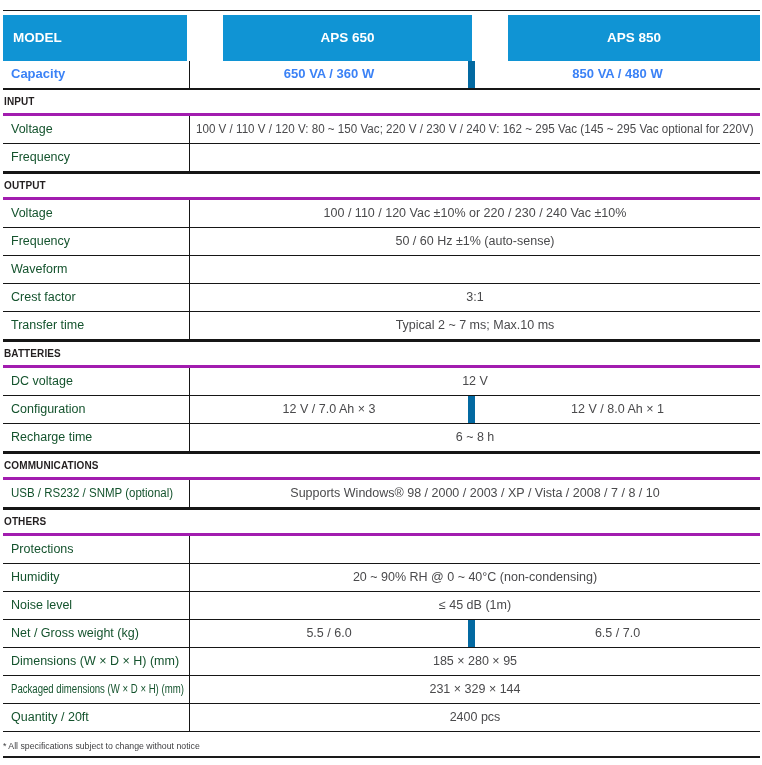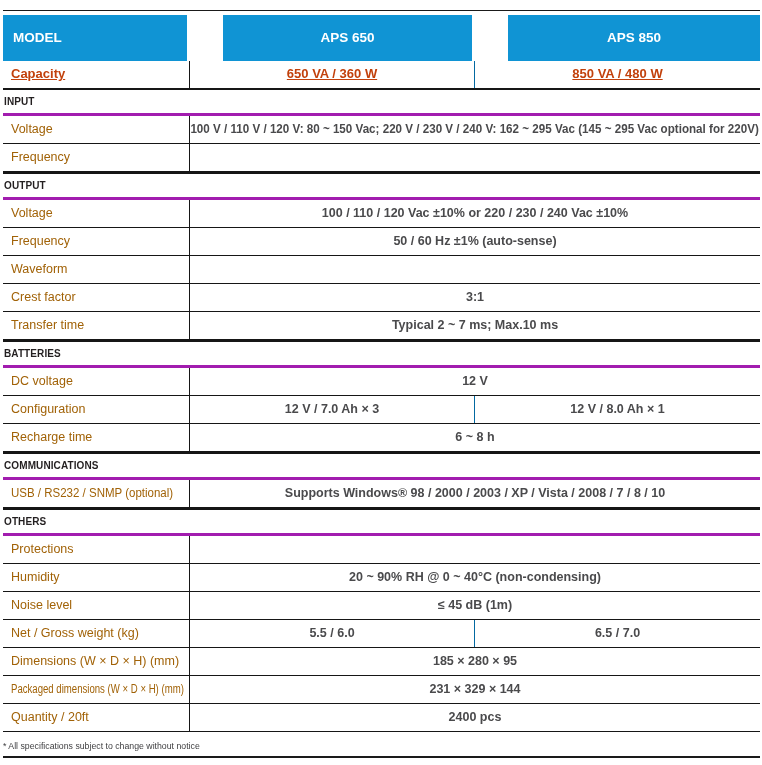--- a/index.html
+++ b/index.html
@@ -39,31 +39,31 @@
     color: #ffffff;
     font-weight: bold;
     font-size: 13.5px;
     min-height: 29px;
   }
   .head-cell.gap { border-right: 3px solid #ffffff; }
   .head-cell.first { padding-left: 10px; }
   .head-cell.center { justify-content: center; margin-left: 33px; }
 
   
-  .bold-row .cell { font-weight: bold; color: #c2410c; font-size: 13px; text-decoration: underline; }
+  .bold-row .cell { font-weight: bold; color: #3b82f6; font-size: 13px; }
 
   
   .data-row { border-bottom: 1px solid #161616; }
   .label-cell {
     padding-left: 8px;
     border-right: 1px solid #161616;
-    color: #a16207;
-  }
-  .value-cell { justify-content: center; text-align: center; color: #4a4a4c; font-weight: bold; }
-  .value-cell.split-left { border-right: 1px solid #0369a1; }
+    color: #14532d;
+  }
+  .value-cell { justify-content: center; text-align: center; color: #4a4a4c; }
+  .value-cell.split-left { border-right: 7px solid #0369a1; }
   .value-span { grid-column: 2 / 4; }
 
   
   .section-title {
     border-top: 2px solid #161616;
     border-bottom: 3px solid #a21caf;
     min-height: 23px;
     display: flex;
     align-items: center;
     padding-left: 1px;

